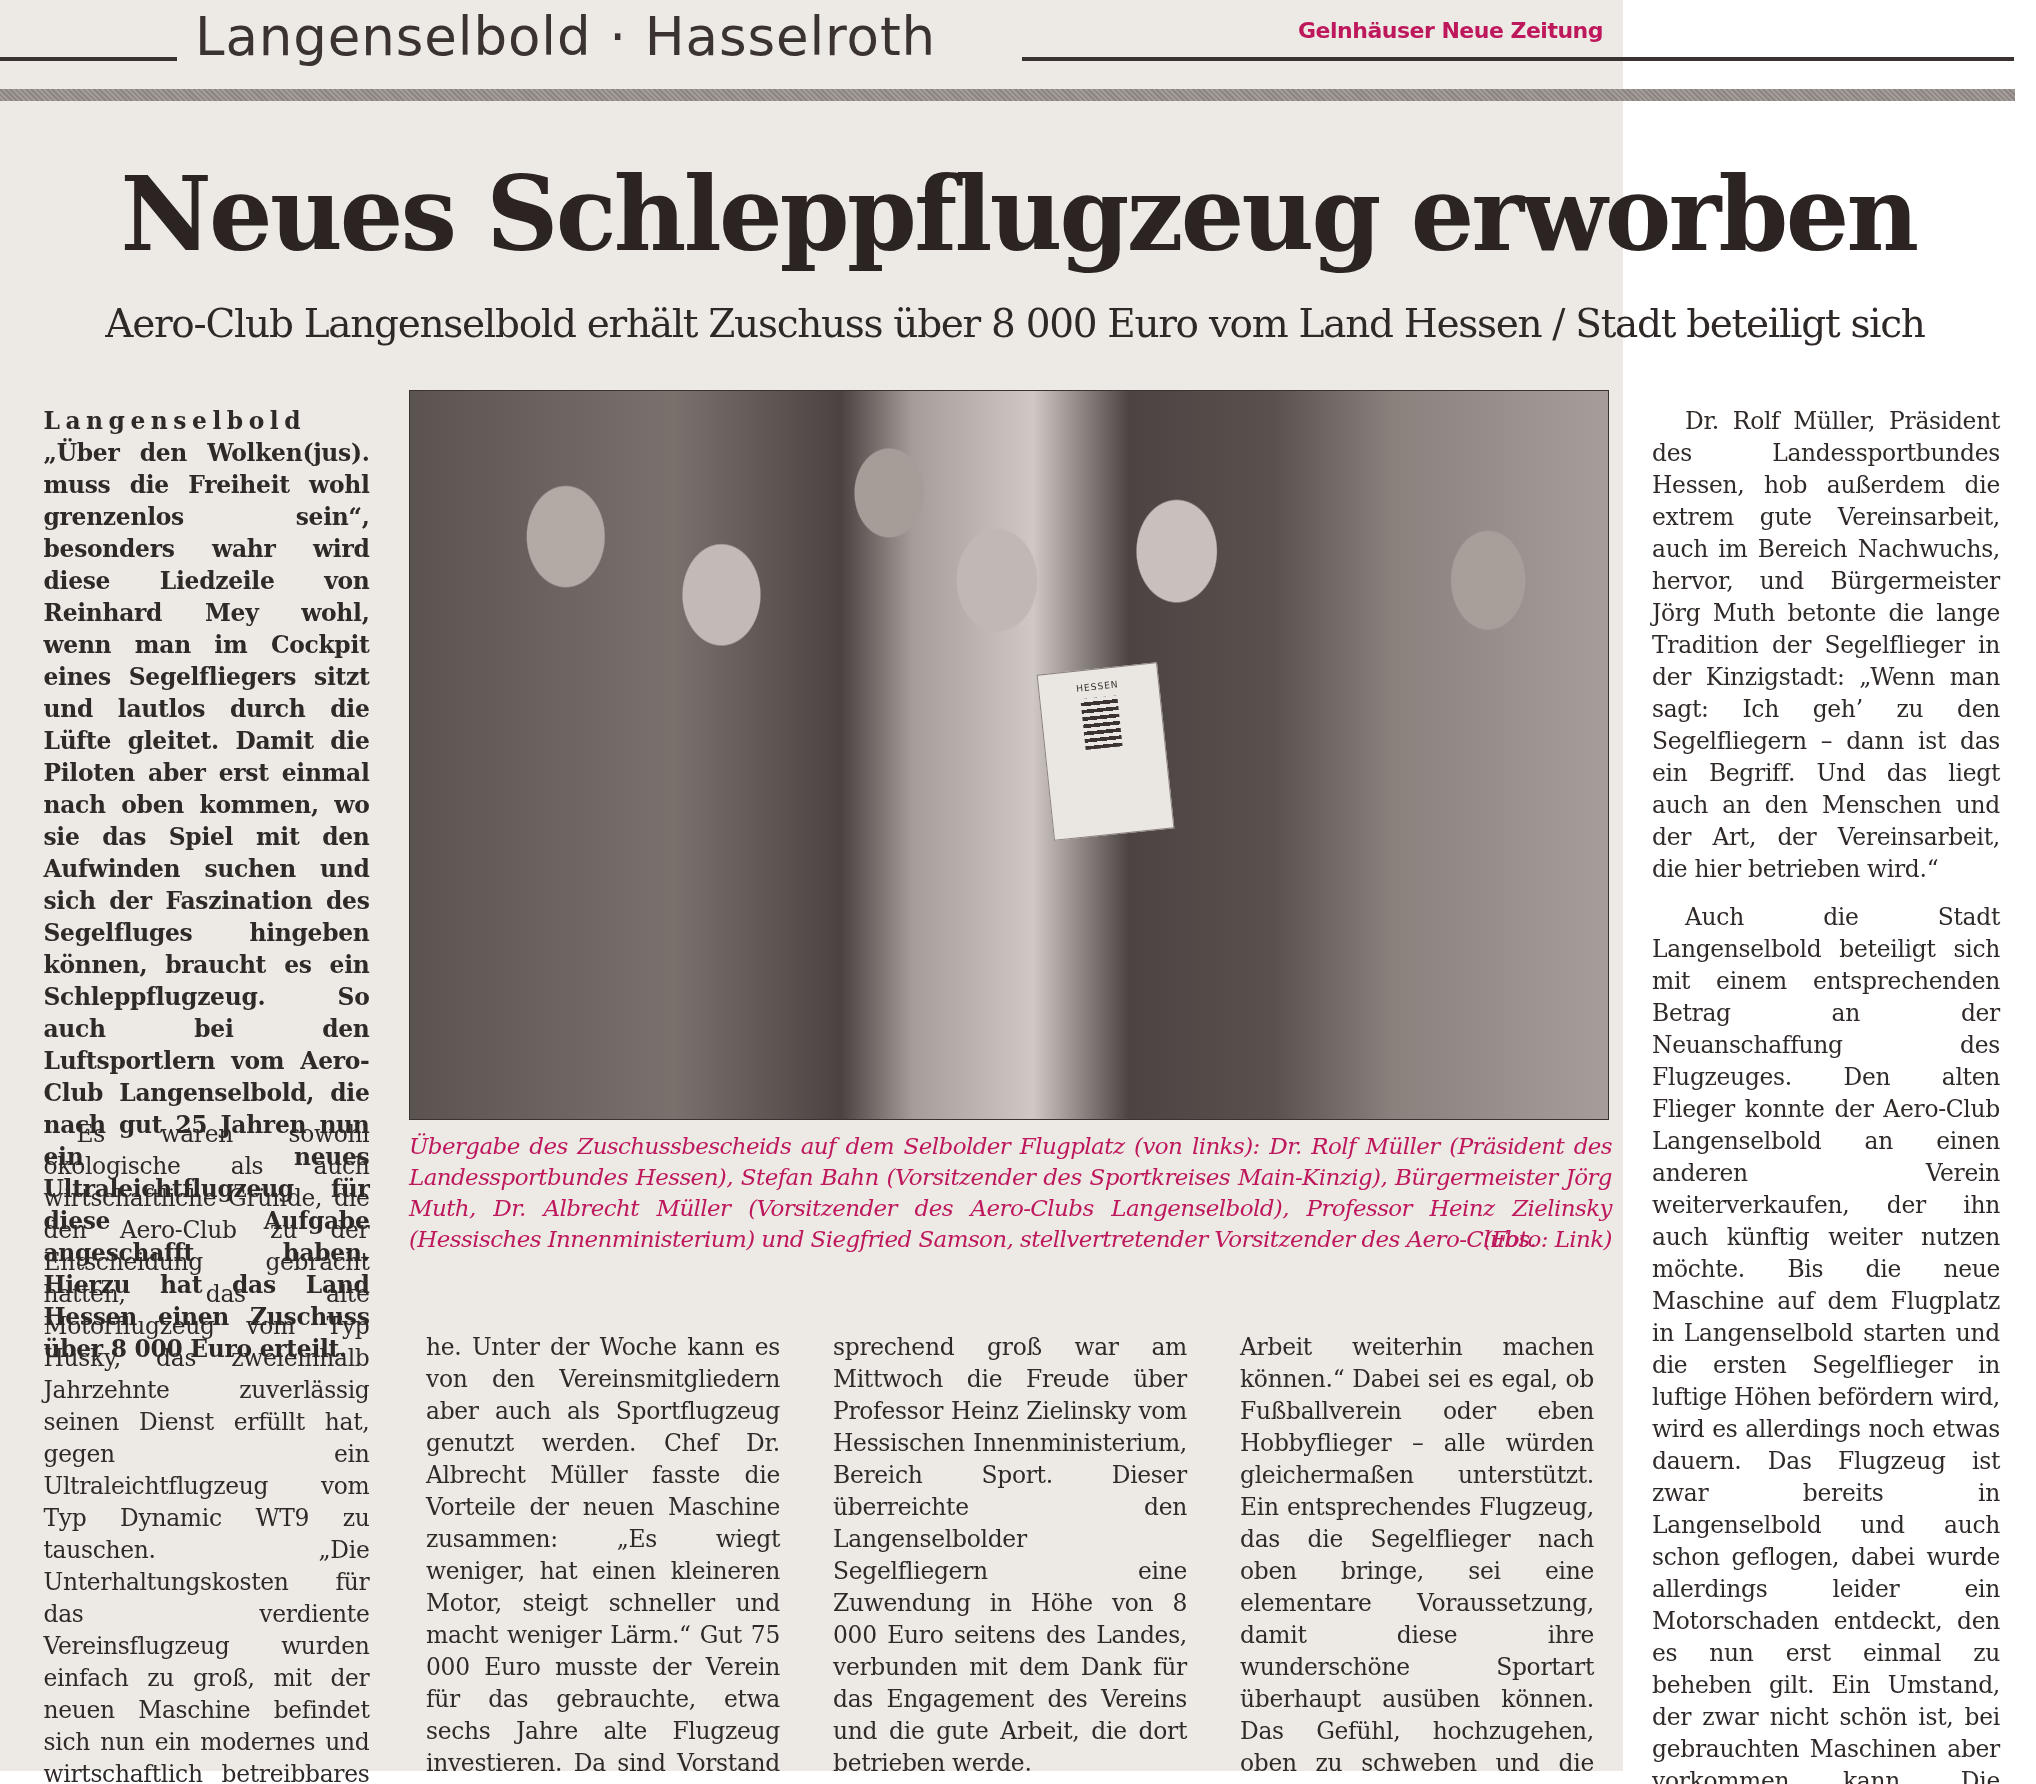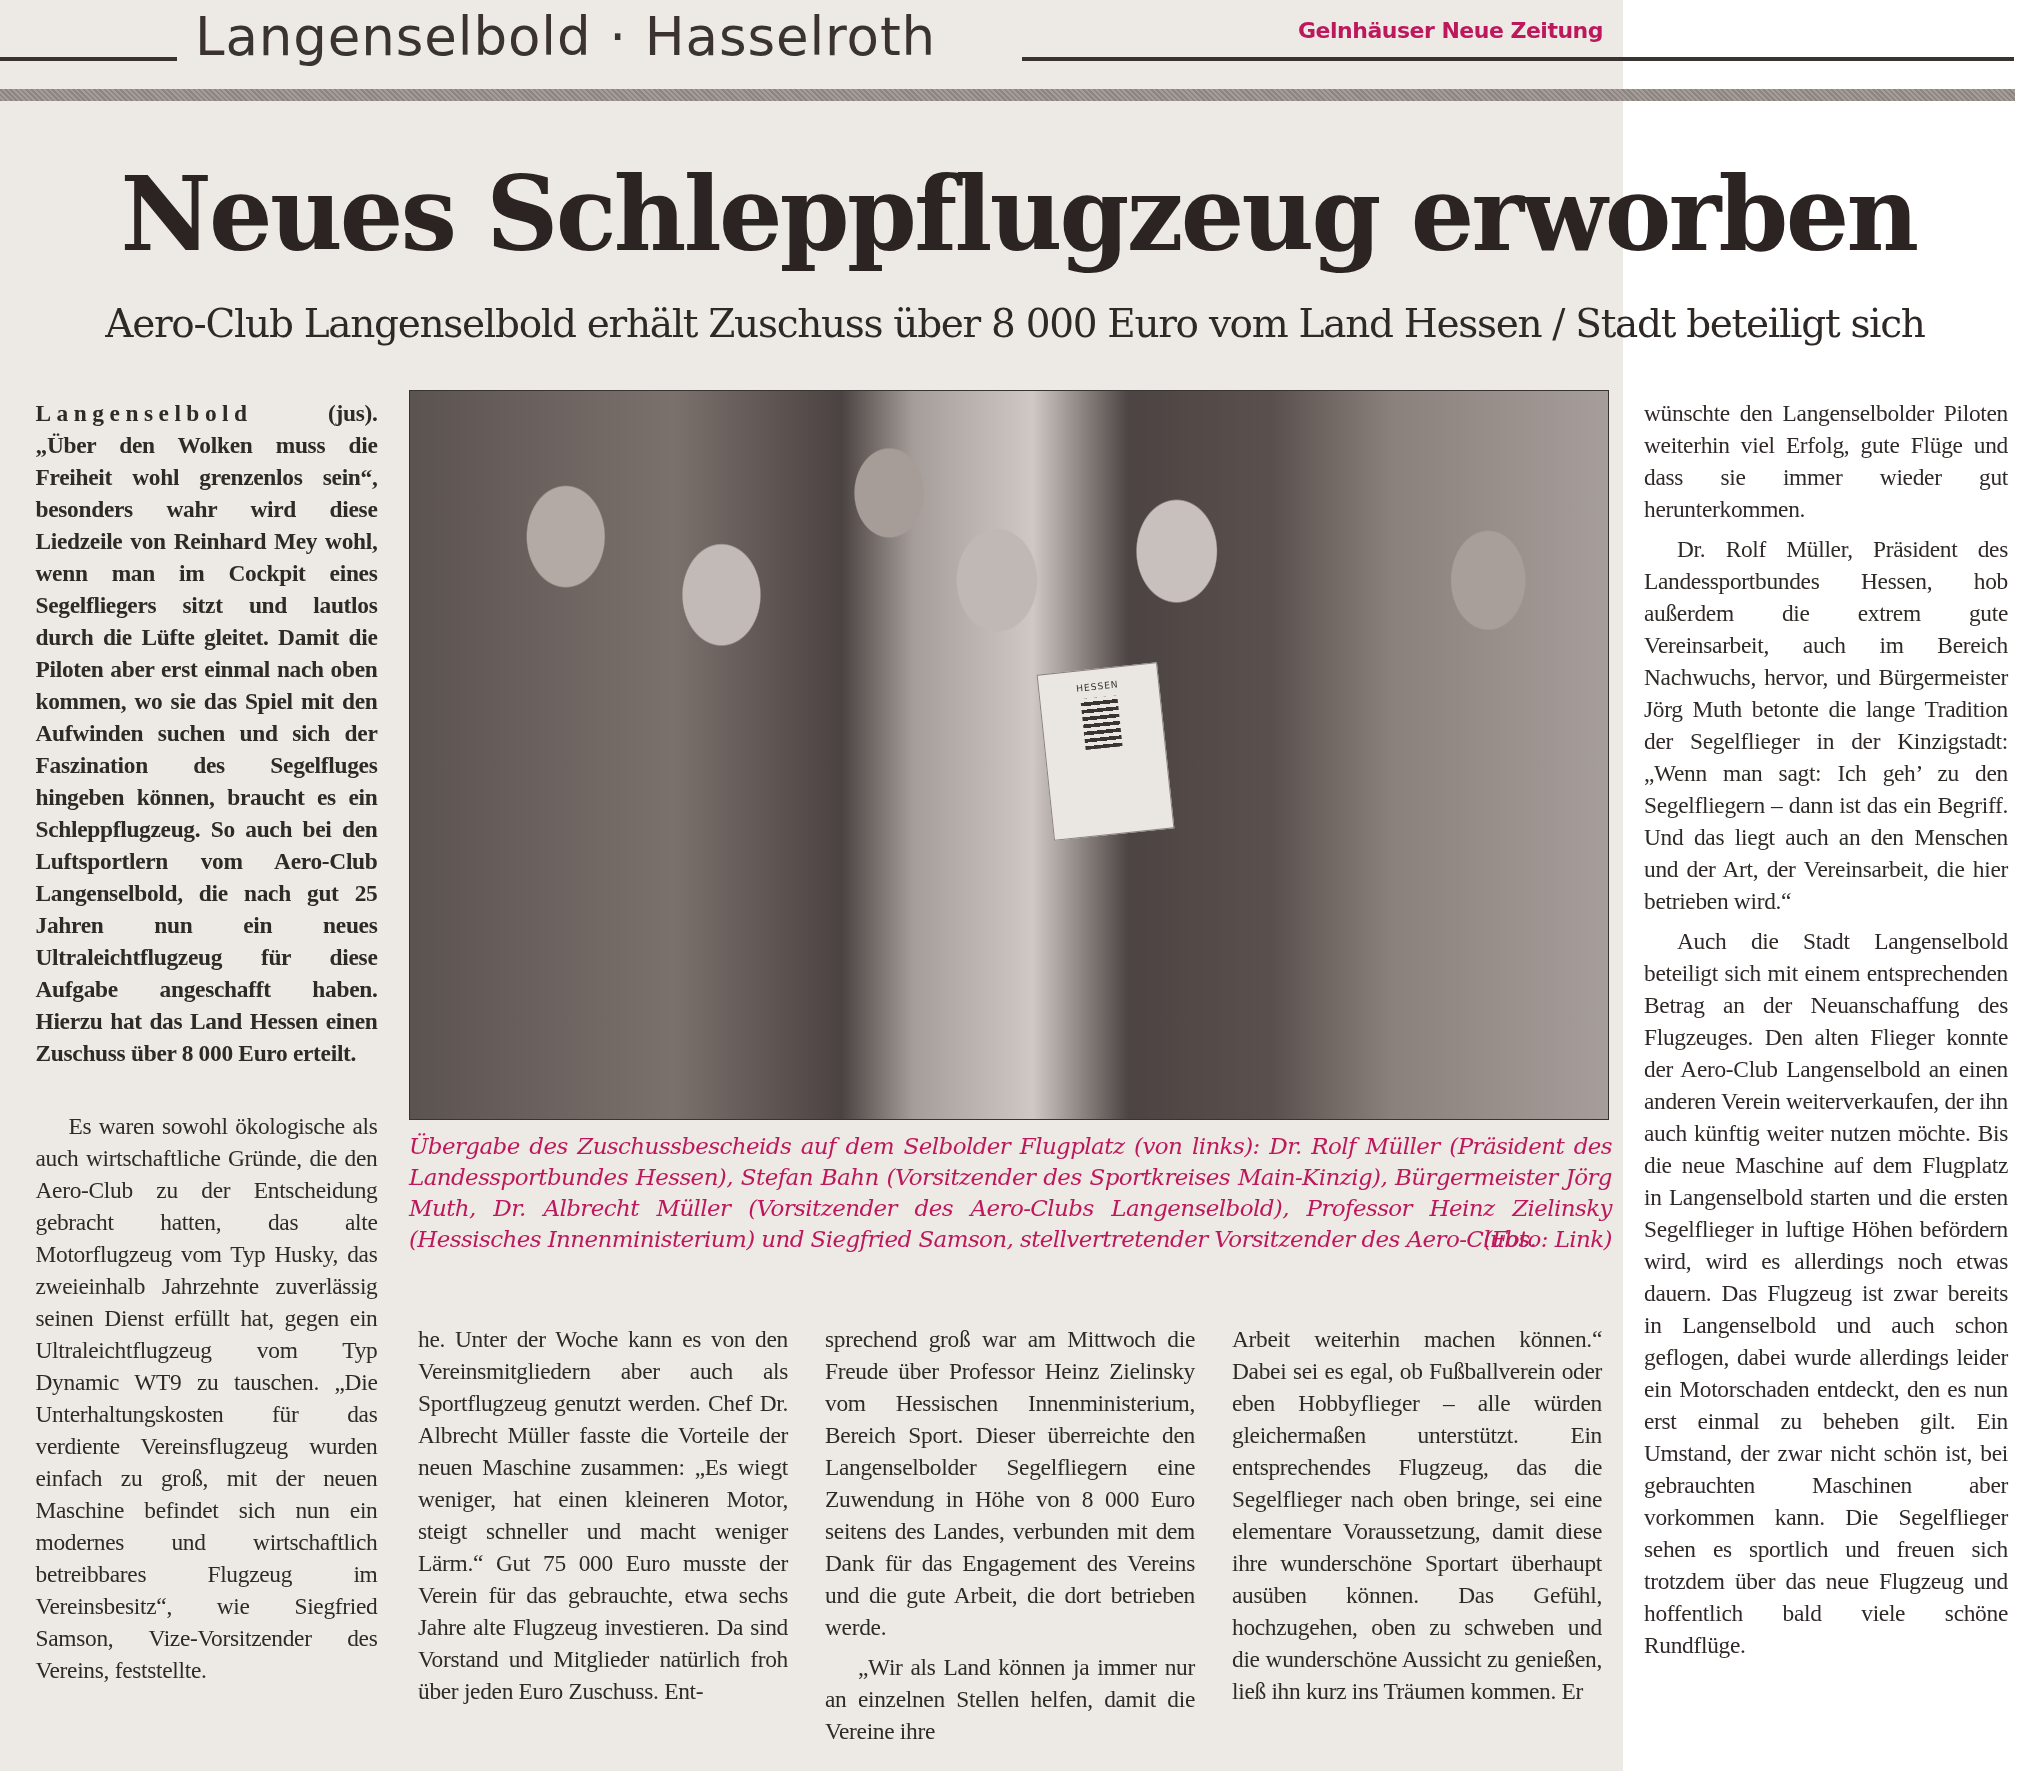--- a/index.html
+++ b/index.html
@@ -35,21 +35,21 @@
   }
   .subhead {
     left:5px; width:2020px; top:296px; text-align:center;
     font-family:"DejaVu Serif", serif; font-size:39px; letter-spacing:-1.3px;
     color:#2e2826; white-space:nowrap; line-height:55px;
   }
   .col {
     font-size:23.4px; line-height:32px; text-align:justify; color:#2f2927;
     letter-spacing:-0.3px;
   }
-  .col p { margin:8px;font-family:Liberation Serif, serif; }
+  .col p { margin:16px; }
   .col p.indent { text-indent:33px; }
   .lead { font-weight:bold; }
   .lead .dateline { letter-spacing:5.5px; }
   .photo {
     left:409px; top:390px; width:1200px; height:730px;
     background:
       radial-gradient(ellipse 64px 83px at 13% 20%, #b3aaa6 0 60%, transparent 62%),
       radial-gradient(ellipse 64px 83px at 26% 28%, #c2bab6 0 60%, transparent 62%),
       radial-gradient(ellipse 57px 73px at 40% 14%, #a69d99 0 60%, transparent 62%),
       radial-gradient(ellipse 66px 84px at 49% 26%, #c0b8b4 0 60%, transparent 62%),
@@ -125,19 +125,18 @@
   <div class="abs col" style="left:817px;top:1315px;width:386px;">
     <p>sprechend groß war am Mittwoch die Freude über Professor Heinz Zielinsky vom Hessischen Innenministerium, Bereich Sport. Dieser überreichte den Langenselbolder Segelfliegern eine Zuwendung in Höhe von 8 000 Euro seitens des Landes, verbunden mit dem Dank für das Engagement des Vereins und die gute Arbeit, die dort betrieben werde.</p>
     <p class="indent">„Wir als Land können ja immer nur an einzelnen Stellen helfen, damit die Vereine ihre</p>
   </div>
 
   <div class="abs col" style="left:1224px;top:1315px;width:386px;">
     <p>Arbeit weiterhin machen können.“ Dabei sei es egal, ob Fußballverein oder eben Hobbyflieger – alle würden gleichermaßen unterstützt. Ein entsprechendes Flugzeug, das die Segelflieger nach oben bringe, sei eine elementare Voraussetzung, damit diese ihre wunderschöne Sportart überhaupt ausüben können. Das Gefühl, hochzugehen, oben zu schweben und die wunderschöne Aussicht zu genießen, ließ ihn kurz ins Träumen kommen. Er</p>
   </div>
 
   <div class="abs col" style="left:1636px;top:389px;width:380px;">
-    <p>wünschte den Langenselbolder Piloten weiterhin viel Erfolg, gute Flüge und dass sie immer wieder gut herunterkommen.</p>
     <p class="indent">Dr. Rolf Müller, Präsident des Landessportbundes Hessen, hob außerdem die extrem gute Vereinsarbeit, auch im Bereich Nachwuchs, hervor, und Bürgermeister Jörg Muth betonte die lange Tradition der Segelflieger in der Kinzigstadt: „Wenn man sagt: Ich geh’ zu den Segelfliegern – dann ist das ein Begriff. Und das liegt auch an den Menschen und der Art, der Vereinsarbeit, die hier betrieben wird.“</p>
     <p class="indent">Auch die Stadt Langenselbold beteiligt sich mit einem entsprechenden Betrag an der Neuanschaffung des Flugzeuges. Den alten Flieger konnte der Aero-Club Langenselbold an einen anderen Verein weiterverkaufen, der ihn auch künftig weiter nutzen möchte. Bis die neue Maschine auf dem Flugplatz in Langenselbold starten und die ersten Segelflieger in luftige Höhen befördern wird, wird es allerdings noch etwas dauern. Das Flugzeug ist zwar bereits in Langenselbold und auch schon geflogen, dabei wurde allerdings leider ein Motorschaden entdeckt, den es nun erst einmal zu beheben gilt. Ein Umstand, der zwar nicht schön ist, bei gebrauchten Maschinen aber vorkommen kann. Die Segelflieger sehen es sportlich und freuen sich trotzdem über das neue Flugzeug und hoffentlich bald viele schöne Rundflüge.</p>
   </div>
 
 </div>
 
 
 </body></html>

